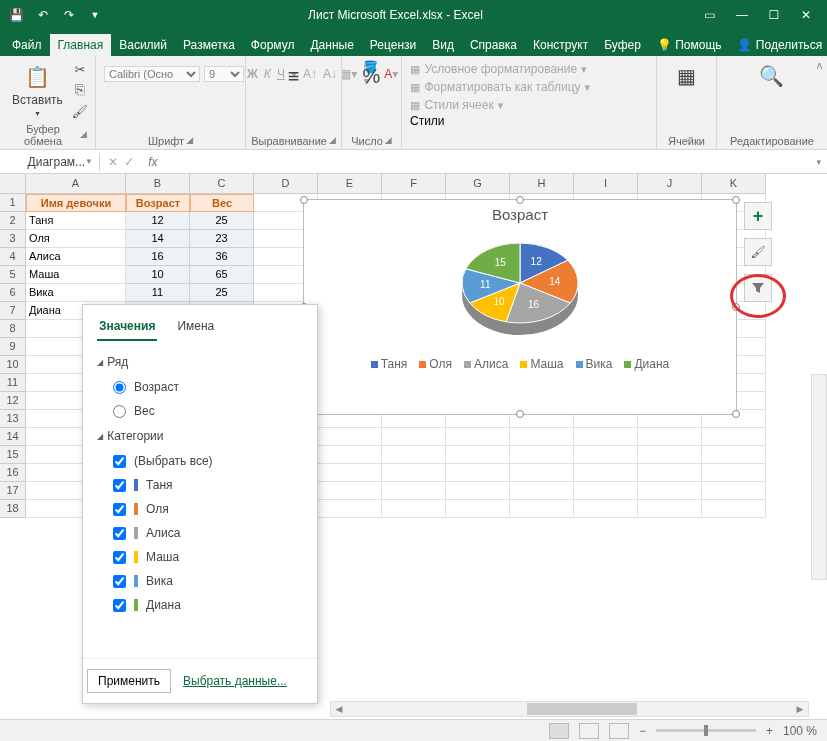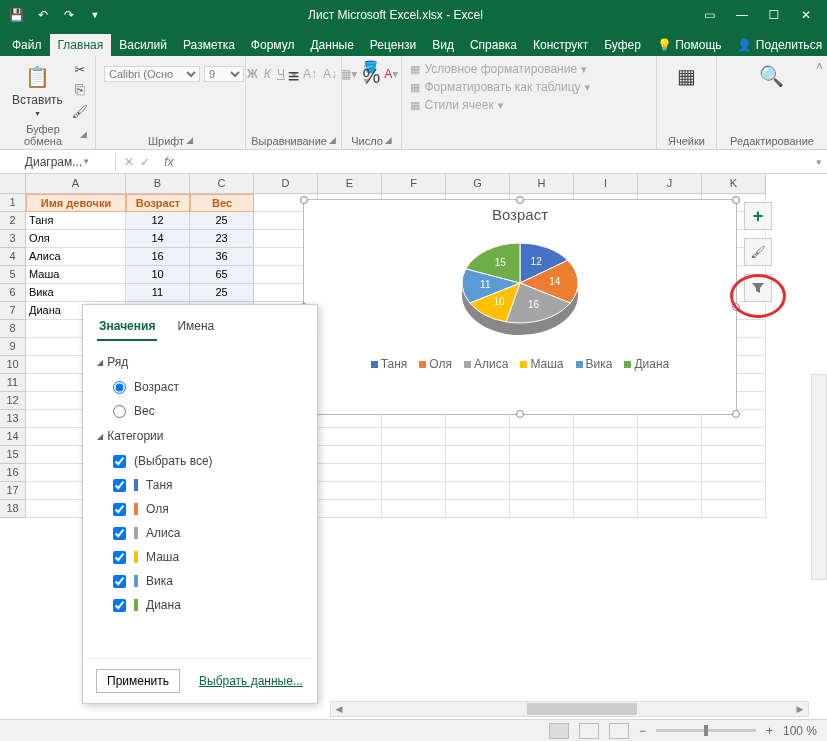--- a/index.html
+++ b/index.html
@@ -23,21 +23,21 @@
 .ribbon .group .labelrow .corner{font-size:9px;color:#888}
 .ribbon .btn-large{display:flex;flex-direction:column;align-items:center;gap:2px;cursor:pointer;padding:2px 4px;color:#444}
 .ribbon .btn-large .icon{width:28px;height:28px;display:flex;align-items:center;justify-content:center;font-size:20px}
 .ribbon .row{display:flex;gap:4px;align-items:center}
 .ribbon select,.ribbon input{font-size:11px;border:1px solid #ccc;background:#fff;color:#444}
 .ribbon .disabled{color:#aaa}
 .ribbon .small-icon{width:18px;height:18px;display:flex;align-items:center;justify-content:center;font-size:13px;cursor:pointer;color:#555}
 .ribbon .styles{flex:1;padding:4px 8px 2px;display:flex;flex-direction:column;border-right:1px solid #d8d8d8}
 .ribbon .styles .item{display:flex;align-items:center;gap:4px;color:#aaa;font-size:11px;padding:2px 0}
 .namebox-row{height:24px;border-bottom:1px solid #d4d4d4;display:flex;align-items:center;background:#fff}
-.namebox{width:116px;padding:2px 6px;border-right:1px solid #d4d4d4;display:flex;align-items:center;justify-content:center;color:#444}
+.namebox{width:100px;padding:2px 6px;border-right:1px solid #d4d4d4;display:flex;align-items:center;justify-content:flex-end;color:#444}
 .fx-btns{display:flex;gap:6px;padding:0 8px;color:#aaa}
 .fx{padding:0 6px;font-style:italic;color:#777}
 .grid-area{position:relative;height:446px;overflow:hidden}
 .corner-cell{position:absolute;left:0;top:0;width:26px;height:20px;background:#f0f0f0;border-right:1px solid #ccc;border-bottom:1px solid #ccc}
 .col-headers{position:absolute;left:26px;top:0;height:20px;display:flex}
 .col-headers div{background:#f0f0f0;border-right:1px solid #ccc;border-bottom:1px solid #ccc;text-align:center;line-height:19px;color:#555;font-size:11px}
 .row-headers{position:absolute;left:0;top:20px;width:26px}
 .row-headers div{height:18px;background:#f0f0f0;border-right:1px solid #ccc;border-bottom:1px solid #ccc;text-align:center;line-height:17px;color:#555;font-size:11px}
 .cells{position:absolute;left:26px;top:20px}
 .cells .row{display:flex}
@@ -60,21 +60,21 @@
 .filter-popup::before{content:'';position:absolute;right:-10px;top:14px;border:9px solid transparent;border-left-color:#fff}
 .fp-tabs{display:flex;gap:18px;padding:10px 14px 0}
 .fp-tab{padding:4px 2px 6px;cursor:pointer;color:#444;font-size:12px}
 .fp-tab.active{color:#0e6a3e;font-weight:bold;border-bottom:2px solid #0e6a3e}
 .fp-body{padding:8px 14px;height:320px;overflow:auto}
 .fp-sec-h{display:flex;align-items:center;gap:4px;color:#444;font-size:12px;margin:6px 0}
 .fp-sec-h::before{content:'◢';font-size:8px;color:#666}
 .fp-item{display:flex;align-items:center;gap:8px;padding:5px 0 5px 16px;color:#444;font-size:12px}
 .fp-item input{margin:0}
 .fp-swatch{width:4px;height:12px;display:inline-block}
-.fp-foot{position:absolute;bottom:0;left:0;right:0;padding:10px 13px;border-top:1px solid #eee;display:flex;align-items:center;gap:19px}
+.fp-foot{position:absolute;bottom:0;left:0;right:0;padding:10px 4px;border-top:1px solid #eee;display:flex;align-items:center;gap:12px}
 .fp-foot button{padding:4px 10px;border:1px solid #bbb;background:#fff;cursor:pointer;font-size:12px}
 .fp-foot a{color:#0e6a3e;text-decoration:underline;font-size:12px;cursor:pointer}
 .statusbar{position:absolute;bottom:0;left:0;right:0;height:22px;background:#f1f1f1;border-top:1px solid #d4d4d4;display:flex;align-items:center;justify-content:flex-end;padding:0 10px;gap:10px;color:#666;font-size:11px}
 .statusbar .view-btn{width:20px;height:16px;border:1px solid #bbb;cursor:pointer}
 .statusbar .zoom-slider{width:100px;height:3px;background:#ccc;position:relative}
 .statusbar .zoom-slider::after{content:'';position:absolute;left:48px;top:-4px;width:4px;height:11px;background:#888}
 .hscroll{position:absolute;right:18px;bottom:24px;left:330px;height:16px;background:#f1f1f1;border:1px solid #ddd;display:flex;align-items:center}
 .hscroll .thumb{width:110px;height:12px;background:#ccc;margin-left:180px}
 .hscroll .arrow{width:16px;text-align:center;color:#888;font-size:9px}
 .vscroll{position:absolute;right:0;top:200px;width:16px;bottom:40px;background:#f1f1f1;border:1px solid #ddd}
@@ -177,20 +177,21 @@
         <span class="label">Число</span>
         <span class="corner">◢</span>
       </div>
   </div>
   <div class="styles">
     <div>
       <div class="item">▦ <span>Условное форматирование</span> ▾</div>
       <div class="item">▦ <span>Форматировать как таблицу</span> ▾</div>
       <div class="item">▦ <span>Стили ячеек</span> ▾</div>
     </div>
+    <span class="label">Стили</span>
   </div>
   <div class="group" style="width:60px">
     <div class="btn-large">
         <span class="icon">▦</span>
       </div>
     <div class="labelrow">
         <span class="label">Ячейки</span>
       </div>
   </div>
   <div class="group" style="width:110px;border-right:none">

